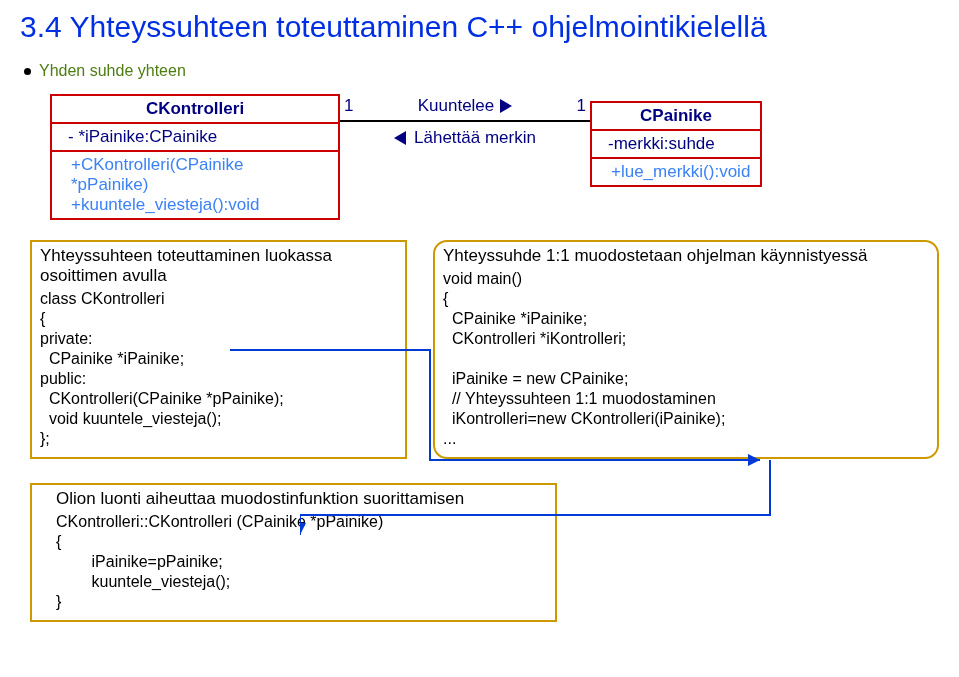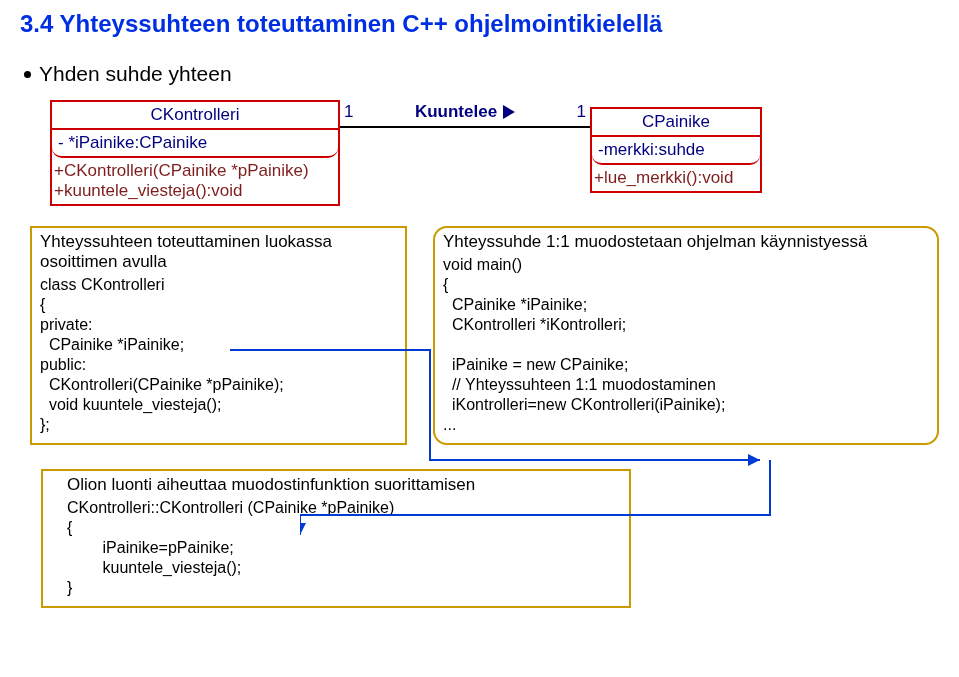--- a/index.html
+++ b/index.html
@@ -6,93 +6,92 @@
   body {
     width: 959px;
     height: 677px;
     background: #fff;
     font-family: Arial, Helvetica, sans-serif;
     position: relative;
     padding: 10px 20px;
   }
   .title {
     color: #002fe3;
-    font-weight: bold;
-    font-size: 24px;
-    margin-bottom: 24px;
+    font-weight: normal;
+    font-size: 30px;
+    margin-bottom: 18px;
   }
   .subtitle-row {
     display: flex;
     align-items: center;
     gap: 8px;
     margin-bottom: 14px;
     margin-left: 4px;
   }
   .bullet-dot {
     width: 7px;
     height: 7px;
     background: #000;
     border-radius: 50%;
     flex-shrink: 0;
   }
   .subtitle {
-    font-size: 21px;
-    color: #000000;
+    font-size: 16px;
+    color: #4d7c0f;
   }
   .diagram-row {
     display: flex;
     align-items: flex-start;
     gap: 0;
     margin-left: 30px;
     position: relative;
   }
   .uml-box {
     border: 2px solid #cc0000;
     background: #fff;
     font-size: 17px;
   }
   .uml-box.left { width: 290px; }
   .uml-box.right { width: 172px; margin-top: 7px; }
   .uml-head {
     border-bottom: 2px solid #cc0000;
     text-align: center;
     color: #000080;
-    font-weight: normal;
+    font-weight: bold;
     padding: 3px 4px;
   }
   .uml-mid {
     border-bottom: 2px solid #cc0000;
     color: #000080;
-    padding: 3px 6px;
+    padding: 3px 16px;
     min-height: 20px;
-    border-radius: 10px;
   }
   .uml-bot {
-    color: #7f1d1d;
-    padding: 3px 2px;
+    color: #3b82f6;
+    padding: 3px 19px;
   }
   .assoc {
     width: 250px;
     padding-top: 2px;
     position: relative;
   }
   .assoc-top {
     display: flex;
     align-items: center;
     justify-content: space-between;
     padding: 0 4px;
     color: #000080;
     font-size: 17px;
   }
   .assoc-label-row {
     display:flex;
     align-items:center;
     gap:6px;
     color:#000080;
-    font-weight: bold;
+    font-weight: normal;
     font-size: 17px;
   }
   .tri-right {
     width:0;height:0;border-top:7px solid transparent;border-bottom:7px solid transparent;border-left:12px solid #000080;
   }
   .tri-left {
     width:0;height:0;border-top:7px solid transparent;border-bottom:7px solid transparent;border-right:12px solid #000080;
   }
   .assoc-line {
     border-top: 2px solid #000;
@@ -126,21 +125,21 @@
     margin-bottom: 3px;
   }
   .code-box pre {
     font-family: Liberation Sans, sans-serif;
     font-size: 16px;
     line-height: 1.25;
     white-space: pre;
   }
   .cb-left { width: 380px; }
   .cb-right { width: 510px; border-radius: 14px; }
-  .cb-bottom { width: 590px; margin-left:21px; margin-top: 24px; padding-left: 24px; }
+  .cb-bottom { width: 527px; margin-left:10px; margin-top: 24px; padding-left: 24px; }
   svg.conn { position:absolute; pointer-events:none; }
 </style>
 </head>
 <body>
 
 <div class="title">3.4 Yhteyssuhteen toteuttaminen C++ ohjelmointikielellä</div>
 
 <div class="subtitle-row">
   <div class="bullet-dot"></div>
   <div class="subtitle">Yhden suhde yhteen</div>
@@ -158,20 +157,24 @@
   <div class="assoc">
     <div class="assoc-top">
       <span>1</span>
       <span class="assoc-label-row">
         <span>Kuuntelee</span>
         <span class="tri-right"></span>
       </span>
       <span>1</span>
     </div>
     <div class="assoc-line"></div>
+    <div class="assoc-bot">
+      <span class="tri-left"></span>
+      <span>Lähettää merkin</span>
+    </div>
   </div>
 
   <div class="uml-box right">
     <div class="uml-head">CPainike</div>
     <div class="uml-mid">-merkki:suhde</div>
     <div class="uml-bot">+lue_merkki():void</div>
   </div>
 </div>
 
 <div class="code-row">

